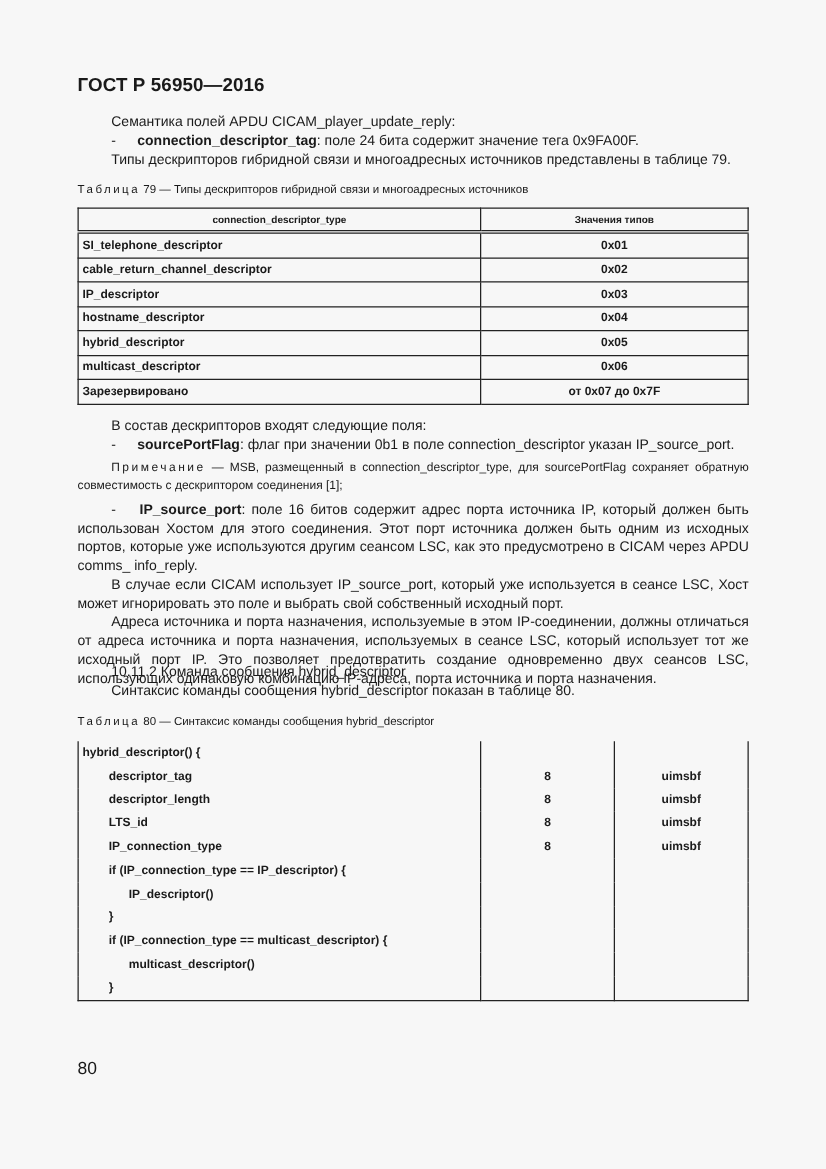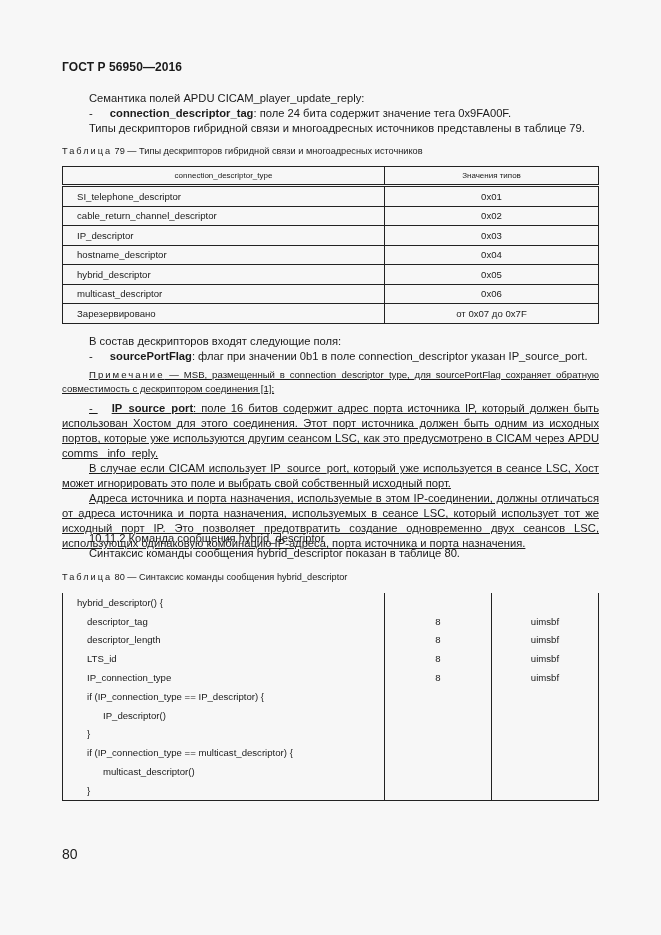--- a/index.html
+++ b/index.html
@@ -1,28 +1,28 @@
 <!DOCTYPE html>
 <html><head>
 <meta charset="utf-8">
 <style>
   html, body { margin: 0; padding: 0; }
   body {
     width: 661px; height: 935px; background: #f7f7f7; position: relative; overflow: hidden;
     font-family: "Liberation Sans", sans-serif; color: #1a1a1a;
   }
   .abs { position: absolute; }
-  .hdr { left: 62px; top: 60px; font-size: 12px; font-weight: bold; letter-spacing: 0.1px; }
+  .hdr { left: 62px; top: 60px; font-size: 15px; font-weight: bold; letter-spacing: 0.1px; }
   .p { position: absolute; font-size: 11.2px; line-height: 15px; white-space: nowrap; }
   .ind { left: 89px; }
-  .full { left: 62px; width: 537px; white-space: normal; text-align: justify; text-decoration: underline; }
+  .full { left: 62px; width: 537px; white-space: normal; text-align: justify; }
   .cap { position: absolute; left: 62px; font-size: 9.2px; white-space: nowrap; }
   .sp { letter-spacing: 2px; }
   table { position: absolute; border-collapse: collapse; background: #f7f7f7; }
-  td, th { border: 1px solid #222; padding: 0 14px; font-weight: normal; }
+  td, th { border: 1px solid #222; padding: 0 3px; font-weight: bold; }
   th { font-size: 8px; height: 17px; text-align: center; border-bottom: 3px double #222; }
   .t79 { left: 62px; top: 166px; width: 537px; }
   .t79 td { height: 18.5px; font-size: 9.6px; }
   .t79 td.v { text-align: center; }
   .t80 { left: 62px; top: 593px; width: 537px; }
   .t80 td { height: 18.8px; font-size: 9.6px; border-top: none; border-bottom: none; }
   .t80 tr:last-child td { border-bottom: 1px solid #222; }
   .t80 td.c { text-align: center; }
   .i1 { padding-left: 24px; }
   .i2 { padding-left: 40px; }

